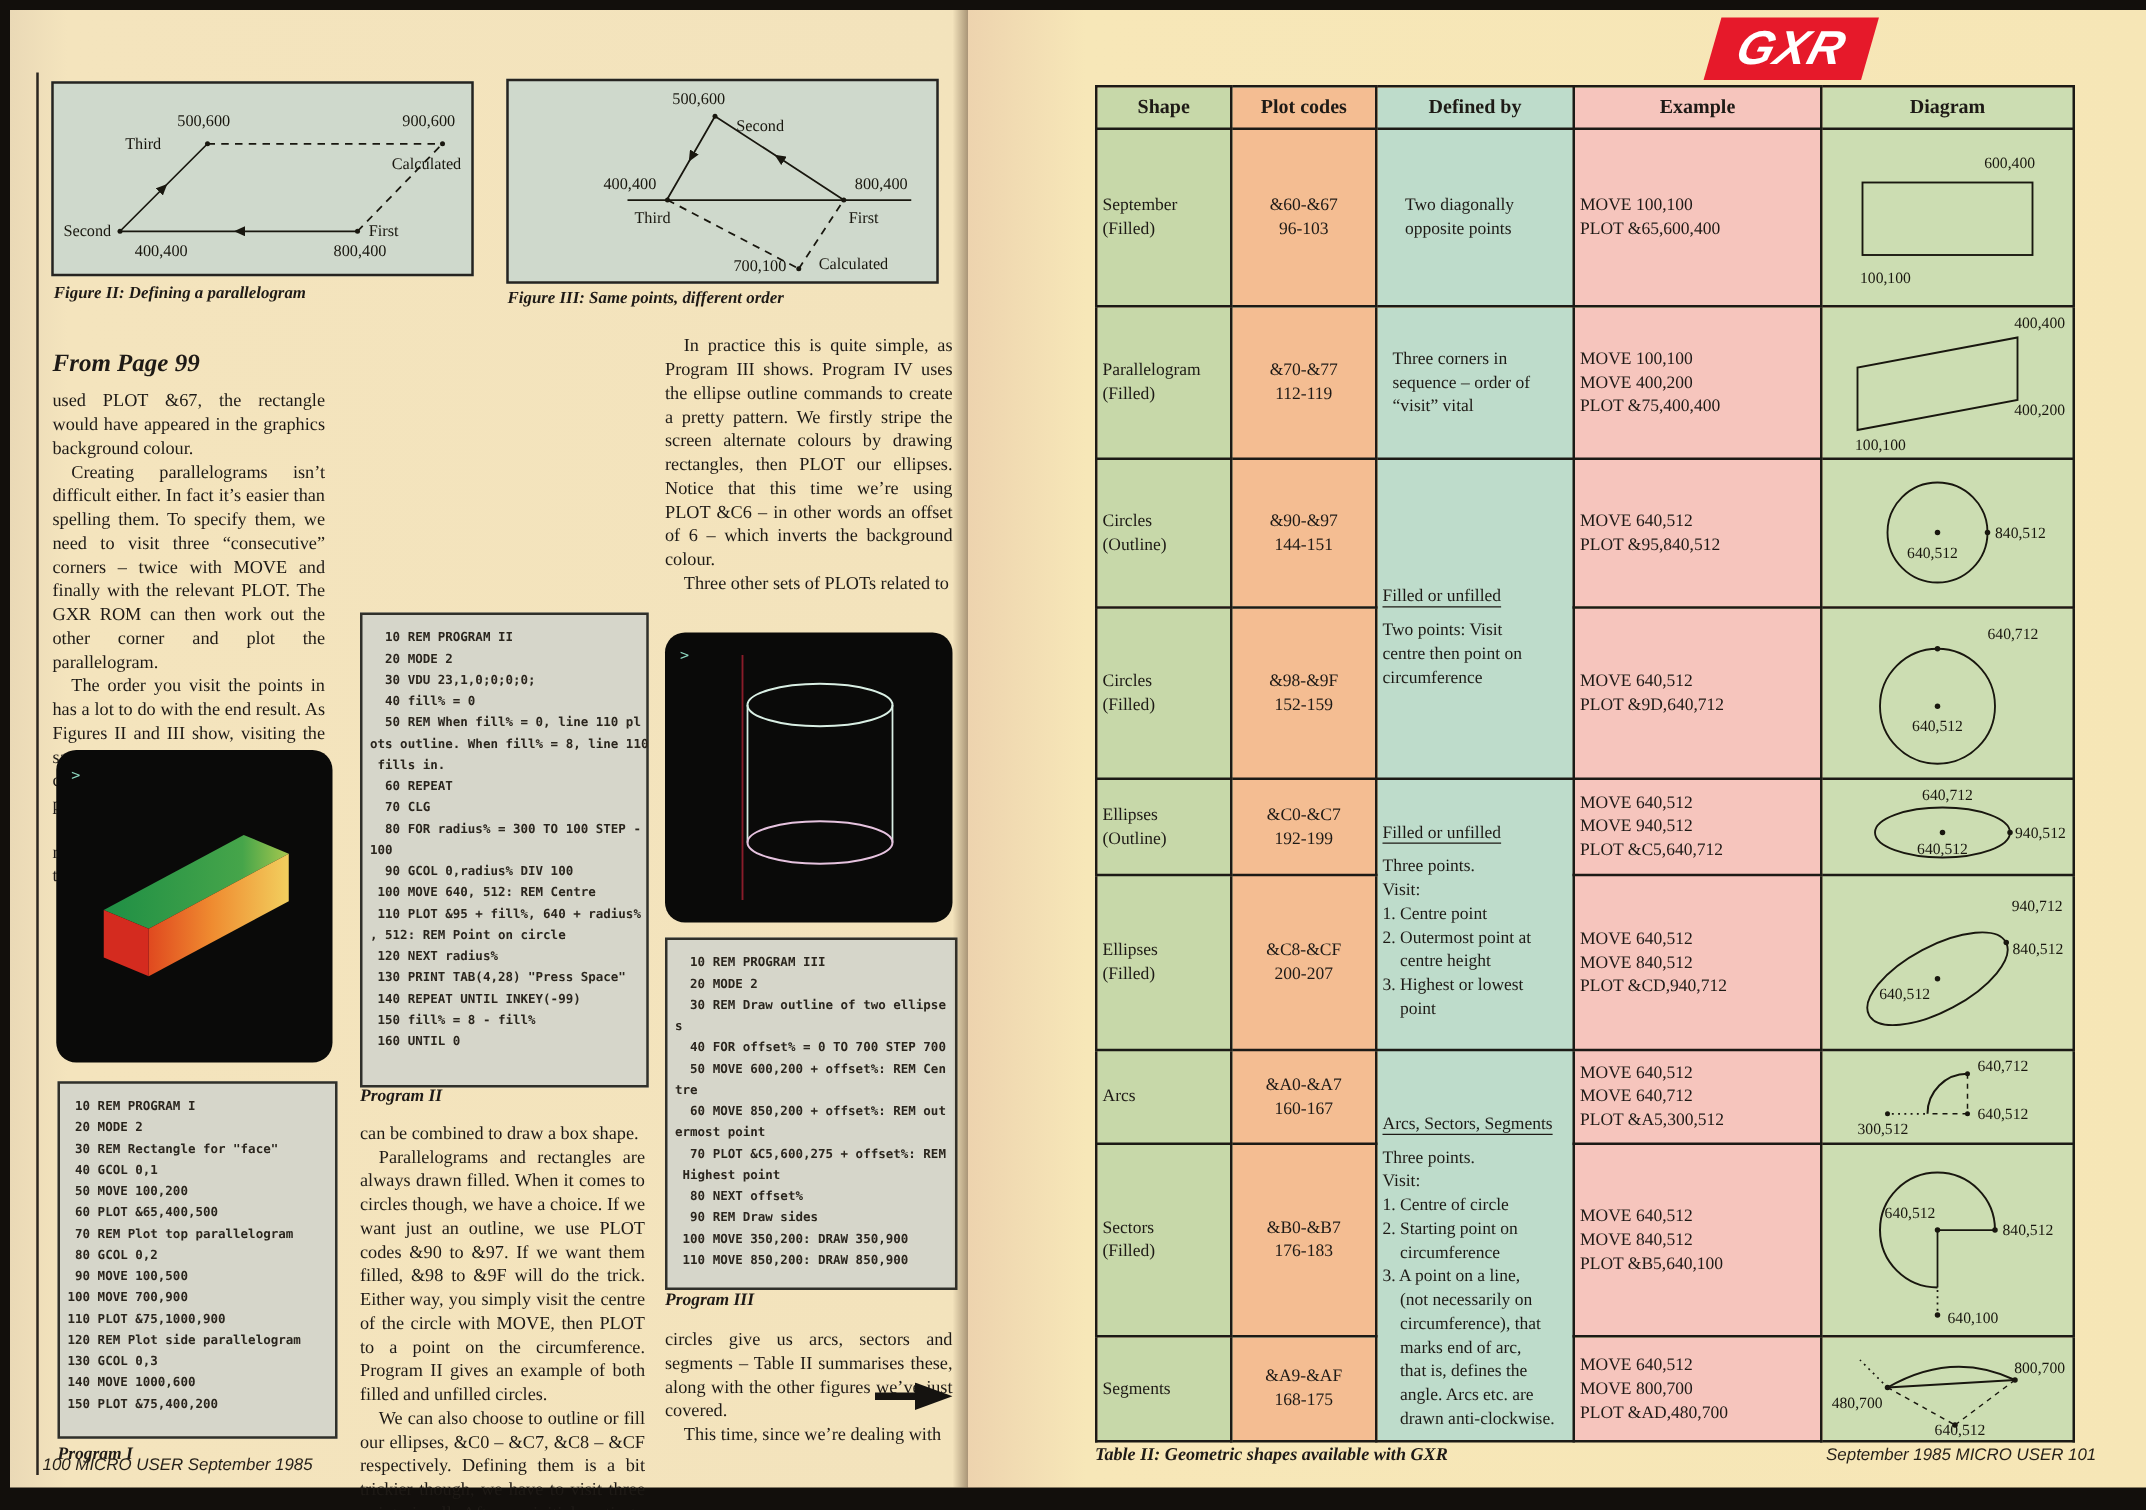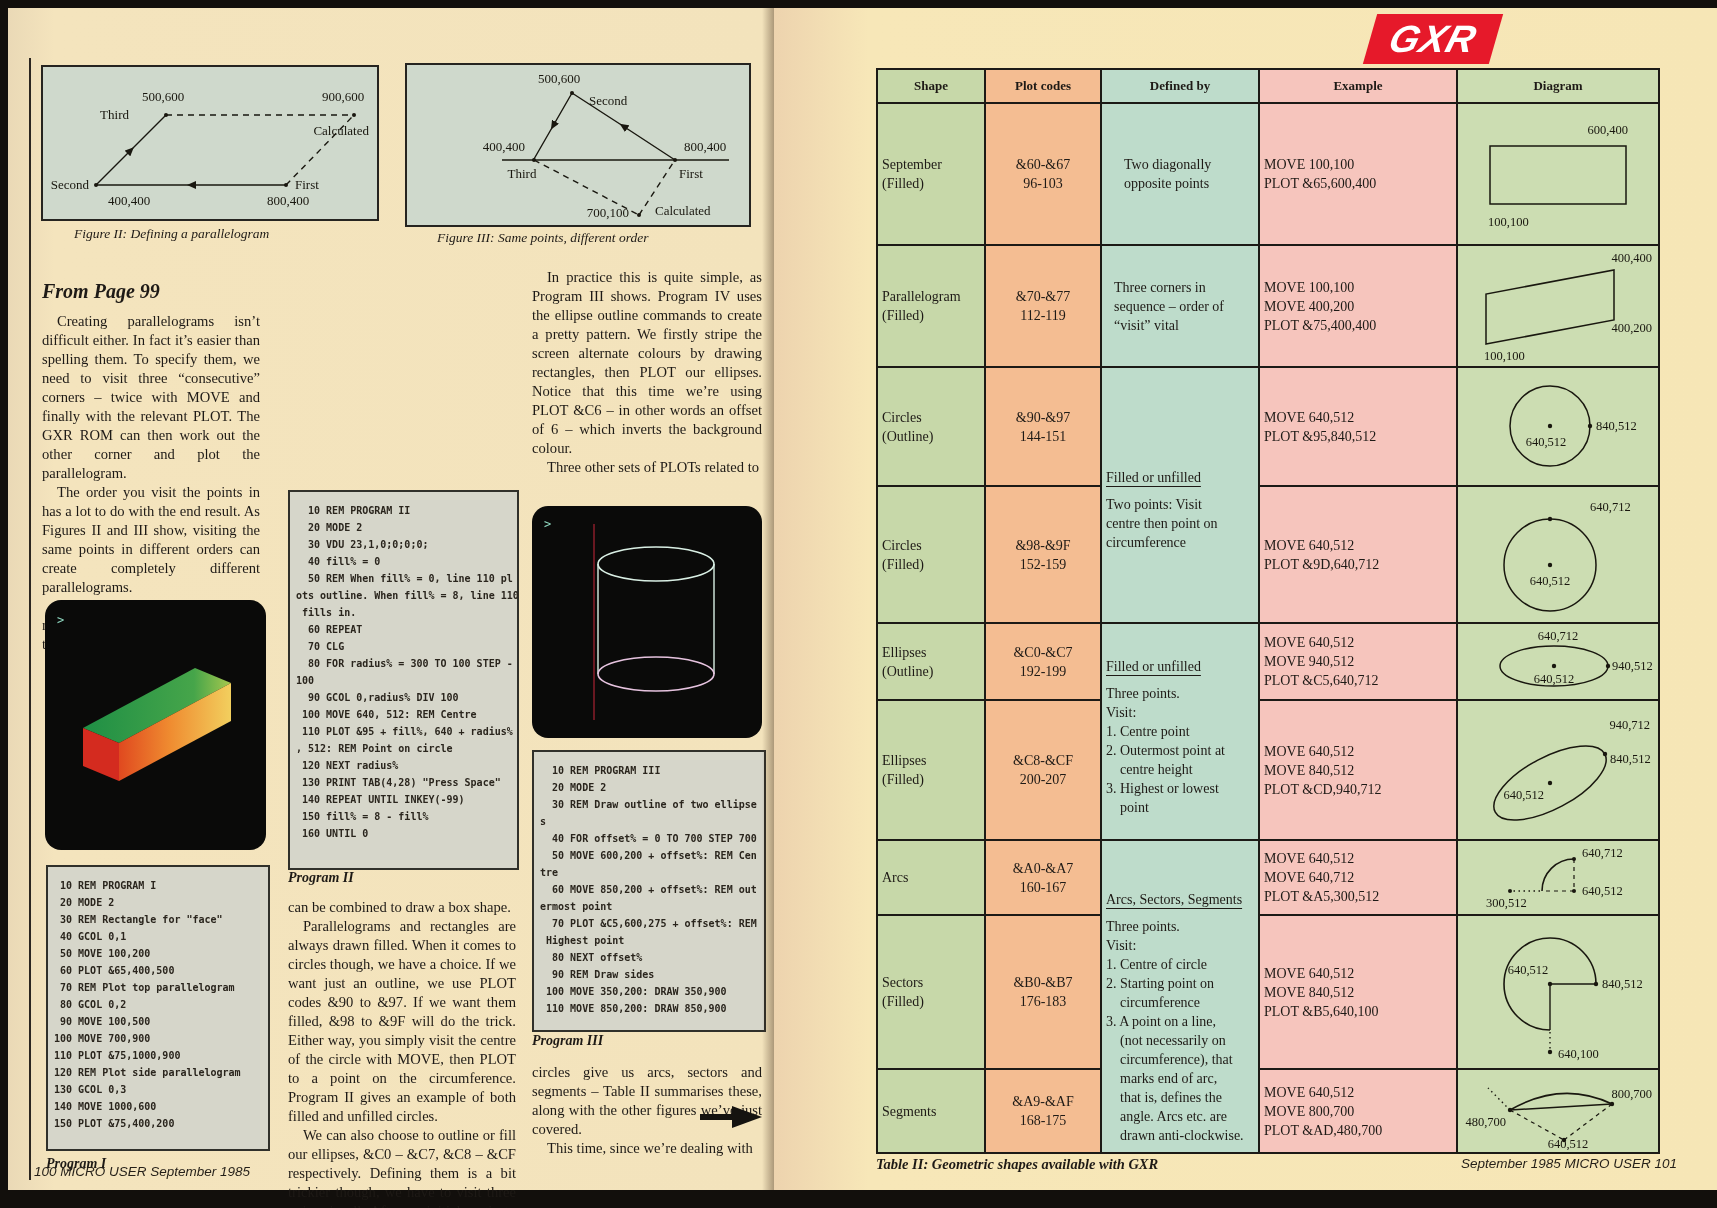--- a/index.html
+++ b/index.html
@@ -6,21 +6,21 @@
   #root{position:relative;width:1717px;height:1208px;background:#120f0c;overflow:hidden;
         font-family:"Liberation Serif",serif;color:#1e1a16;}
   .page{position:absolute;top:8px;height:1182px;}
   #page-left{left:8px;width:766px;background:linear-gradient(to right,#eaD9b6,#f4e4bd 6%,#f3e3bc);}
   #page-right{left:774px;width:943px;background:linear-gradient(to right,#edd3ae,#f7e7b8 10%,#f6e6b6);}
   .gutter{position:absolute;top:8px;left:762px;width:24px;height:1182px;
           background:linear-gradient(to right,rgba(60,40,20,0),rgba(70,45,25,.45) 55%,rgba(60,40,20,0));}
   .rule-v{position:absolute;background:#2b2620;}
   
   .figbox{position:absolute;background:#cfd9cc;border:2px solid #262420;}
-  .figcap{position:absolute;font-weight:normal;font-style:italic;font-size:13.5px;margin-left:31px;}
+  .figcap{position:absolute;font-weight:bold;font-style:italic;font-size:13.5px;}
   .figlabel{font-size:13px;fill:#19170f;font-family:"Liberation Serif",serif;}
   
   .heading{position:absolute;font-weight:bold;font-style:italic;font-size:20px;}
   .coltext{position:absolute;font-size:14.6px;line-height:19px;text-align:justify;}
   .coltext p{margin:0;}
   .coltext p.ind{text-indent:15px;}
   
   .screen{position:absolute;background:#0a0a09;border-radius:16px;overflow:hidden;}
   
   .prog{position:absolute;background:#d6d6ca;border:2px solid #30302a;padding:10px 6px;}
@@ -31,21 +31,21 @@
           font-size:13.5px;color:#241f18;}
   
   #gxr-logo{position:absolute;left:596px;top:6px;width:126px;height:50px;background:#e6192a;
             transform:skewX(-16deg);display:flex;align-items:center;justify-content:center;}
   #gxr-logo span{font-family:"Liberation Sans",sans-serif;font-weight:bold;font-style:italic;
                  font-size:38px;color:#fff;letter-spacing:1px;}
   
   #gxr-table{position:absolute;left:102px;top:60px;border-collapse:collapse;table-layout:fixed;}
   #gxr-table td,#gxr-table th{border:2px solid #1c1a16;font-size:14px;vertical-align:middle;
        overflow:hidden;padding:2px 4px;}
-  #gxr-table th{font-weight:bold;font-size:13px;height:28px;}
+  #gxr-table th{font-weight:bold;font-size:16px;height:28px;}
   .c-shape{background:#c7d8a9;}
   .c-codes{background:#f4bd92;}
   .c-def{background:#bedccb;}
   .c-ex{background:#f6c5bd;margin-top:17px;}
   .c-diag{background:#ccddb2;}
   .ml{white-space:pre-wrap;line-height:19px;}
   td.shape{padding-left:12px;}
   td.codes{text-align:center;}
   td.example{padding-left:12px;}
   td.defcell{vertical-align:top;padding-left:12px;}
@@ -108,20 +108,21 @@
         <text class="figlabel" x="298" y="86" text-anchor="middle">800,400</text>
         <text class="figlabel" x="272" y="113" text-anchor="start">First</text>
         <text class="figlabel" x="222" y="152" text-anchor="end">700,100</text>
         <text class="figlabel" x="248" y="150" text-anchor="start">Calculated</text>
       </svg>
     </div>
     <div class="figcap" style="left:398px;top:222px;">Figure III: Same points, different order</div>
 
     <div class="heading" style="left:34px;top:272px;">From Page 99</div>
     <div class="coltext" style="left:34px;top:304px;width:218px;">
+      <p>used PLOT &amp;67, the rectangle would have appeared in the graphics background colour.</p>
       <p class="ind">Creating parallelograms isn’t difficult either. In fact it’s easier than spelling them. To specify them, we need to visit three “consecutive” corners – twice with MOVE and finally with the relevant PLOT. The GXR ROM can then work out the other corner and plot the parallelogram.</p>
       <p class="ind">The order you visit the points in has a lot to do with the end result. As Figures II and III show, visiting the same points in different orders can create completely different parallelograms.</p>
       <p class="ind">Program I shows how these rectangle and parallelogram drawing techniques</p>
     </div>
 
     <div class="screen" style="left:37px;top:592px;width:221px;height:250px;">
       <svg width="221" height="250" viewBox="0 0 221 250">
         <defs>
           <linearGradient id="gTop" x1="0" y1="0" x2="1" y2="0">
             <stop offset="0" stop-color="#1f8f45"></stop>

